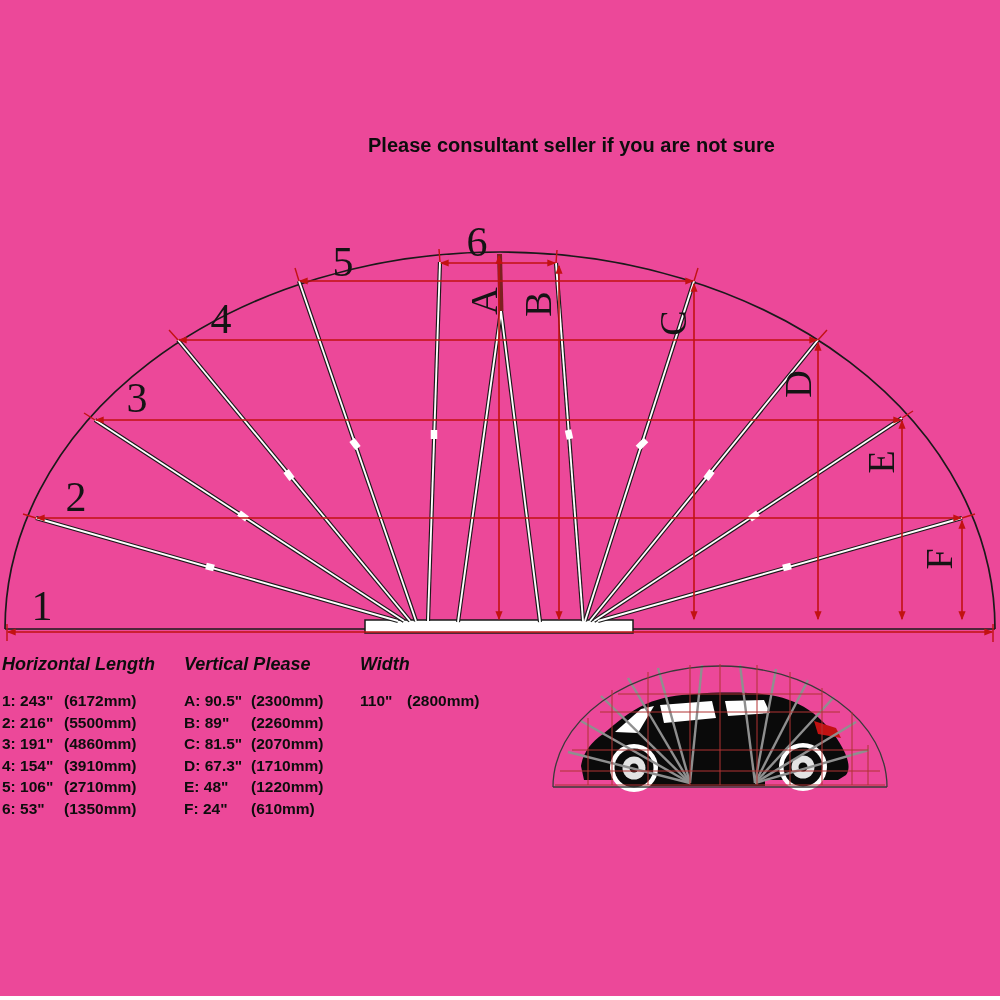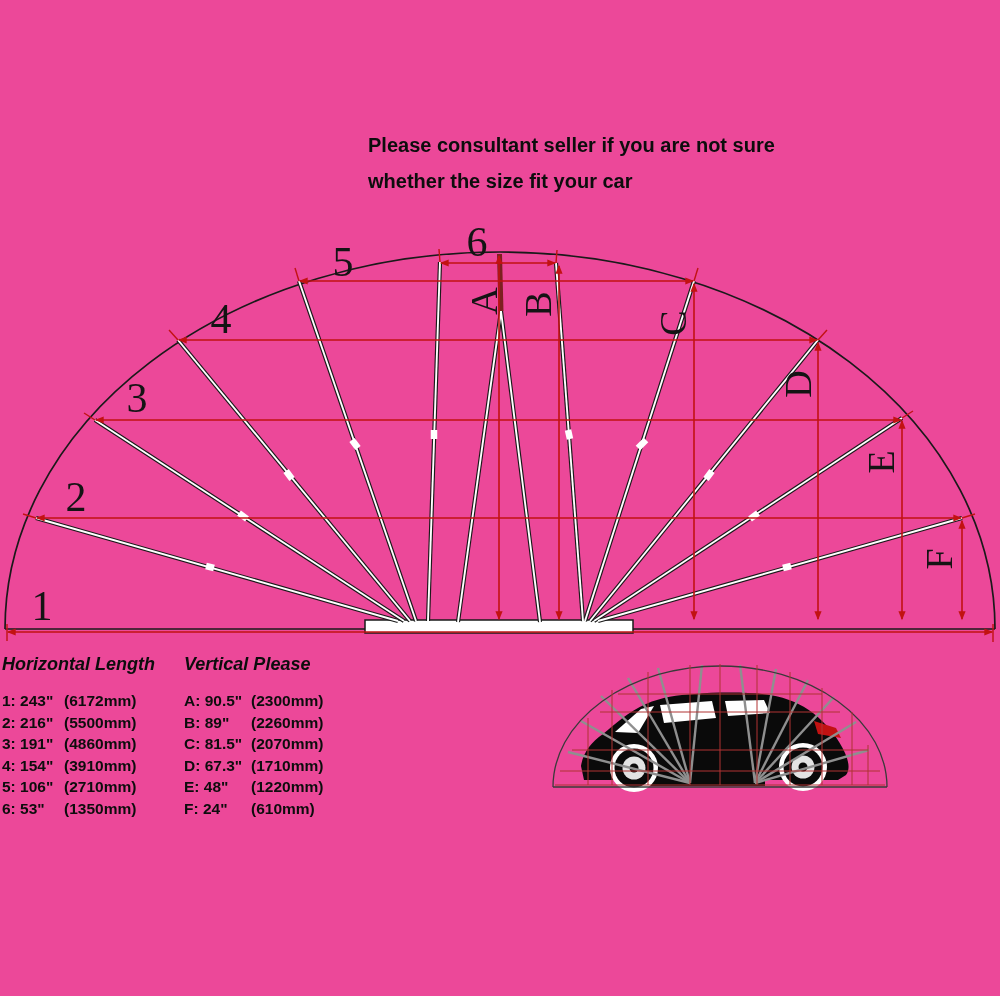--- a/index.html
+++ b/index.html
@@ -31,21 +31,20 @@
   .dim-digit{font-family:"Liberation Serif","DejaVu Serif",serif;font-size:42px;fill:#141414;}
   .dim-letter{font-family:"Liberation Serif","DejaVu Serif",serif;font-size:38px;fill:#141414;}
 </style>
 </head>
 <body>
 
 <div class="page">
 
   <div class="note">
     <div>Please consultant seller if you are not sure</div>
-    <div>whether the size fit your car</div>
   </div>
 
 
   <svg class="svg-main" width="1000" height="424" viewBox="0 228 1000 424" xmlns="http://www.w3.org/2000/svg">
     <defs>
       <marker id="ra" viewBox="0 0 10 10" refX="8.6" refY="5" markerWidth="9" markerHeight="5.6" orient="auto-start-reverse">
         <path d="M0,1 L10,5 L0,9 z" fill="#c21212"></path>
       </marker>
     </defs>
 
@@ -162,20 +161,24 @@
   <div class="spec-block spec-v">
     <div class="spec-heading">Vertical Please</div>
     <div class="spec-row"><span class="sl">A: 90.5"</span><span>(2300mm)</span></div>
     <div class="spec-row"><span class="sl">B: 89"</span><span>(2260mm)</span></div>
     <div class="spec-row"><span class="sl">C: 81.5"</span><span>(2070mm)</span></div>
     <div class="spec-row"><span class="sl">D: 67.3"</span><span>(1710mm)</span></div>
     <div class="spec-row"><span class="sl">E: 48"</span><span>(1220mm)</span></div>
     <div class="spec-row"><span class="sl">F: 24"</span><span>(610mm)</span></div>
   </div>
 
+  <div class="spec-block spec-w">
+    <div class="spec-heading">Width</div>
+    <div class="spec-row"><span class="sl">110"</span><span>(2800mm)</span></div>
+  </div>
 
   <svg class="svg-mini" width="365" height="142" viewBox="535 653 365 142" xmlns="http://www.w3.org/2000/svg">
 
     <g>
       <path fill="#0a0a0a" d="M 581,766
                C 583,753 591,742 603,734
                C 614,725 629,711 646,704
                C 662,697 677,695 695,694
                C 717,692 752,692 770,695
                C 788,698 801,704 813,713

